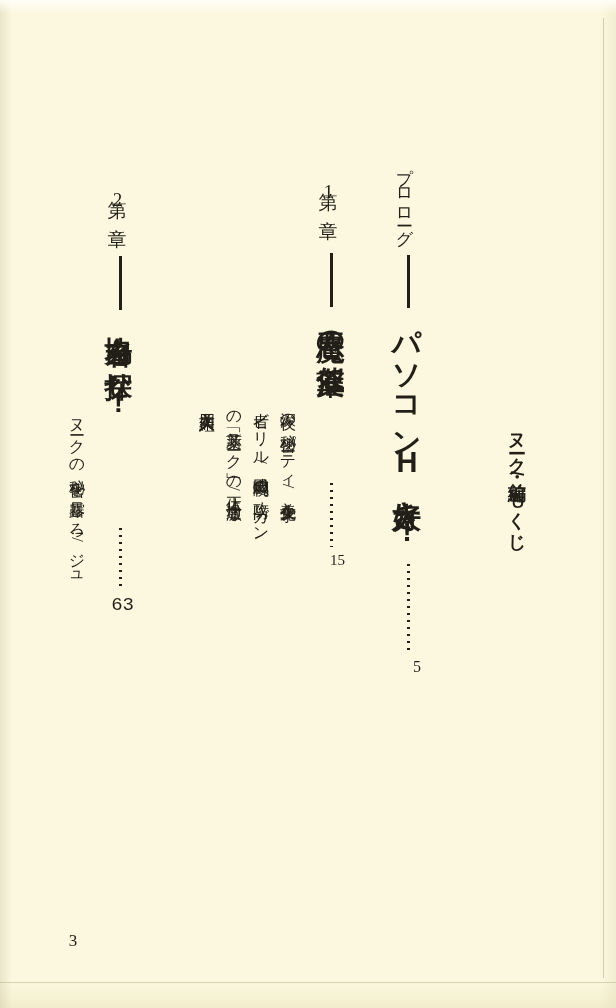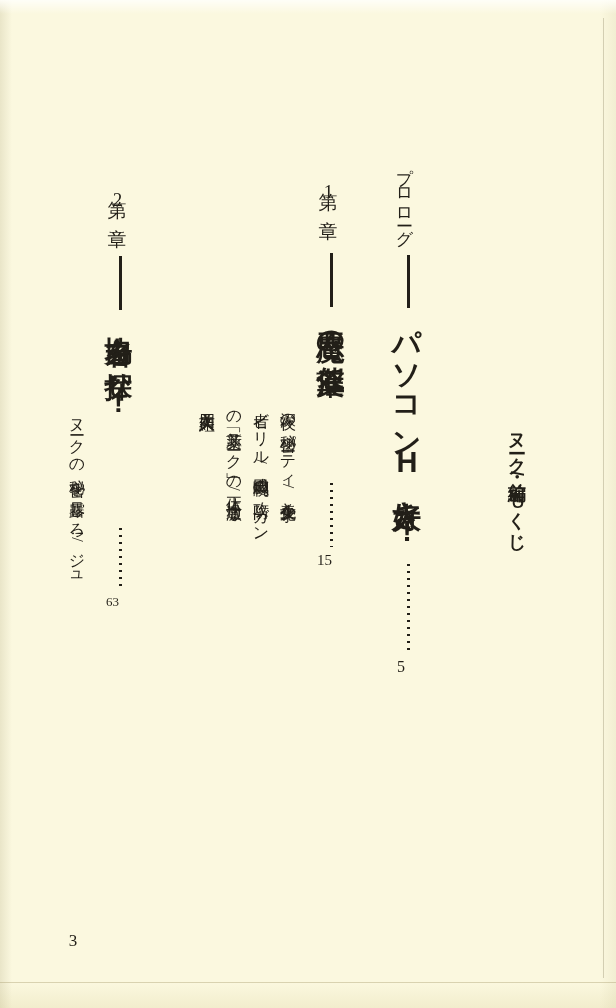--- a/index.html
+++ b/index.html
@@ -45,24 +45,24 @@
   .title-c2{ left:104px; top:314px; font-size:28px; letter-spacing:1.5px; }
 
   .dots{
     position:absolute; width:2.5px;
     background-image:repeating-linear-gradient(to bottom, var(--ink) 0 2.5px, transparent 2.5px 7px);
   }
   .dots-pro{ left:407px; top:564px; height:86px; }
   .dots-c1{ left:330px; top:483px; height:64px; }
   .dots-c2{ left:119px; top:528px; height:62px; }
 
-  .pgnum{ position:absolute; text-align:left; color:var(--ink); font-size:16px; }
+  .pgnum{ position:absolute; text-align:right; color:var(--ink); font-size:16px; }
   .pg-pro{ left:397px; top:658px; width:24px; }
   .pg-c1{ left:317px; top:552px; width:28px; font-size:15px; }
-  .pg-c2{ left:106px; top:594px; width:28px; font-size:13px; }
+  .pg-c2{ left:106px; top:594px; width:28px; font-size:19px;font-family:Liberation Mono, monospace; }
 
   .desc{ font-size:16px; letter-spacing:1.2px; }
   .d1-0{ left:280px; top:400px; }
   .d1-1{ left:253px; top:400px; }
   .d1-2{ left:226px; top:400px; }
   .d1-3{ left:199px; top:400px; }
   .d2-0{ left:69px;  top:408px; }
 
   .folio{ position:absolute; left:58px; top:931px; width:30px; text-align:center; font-size:17px; color:var(--ink); }
 

